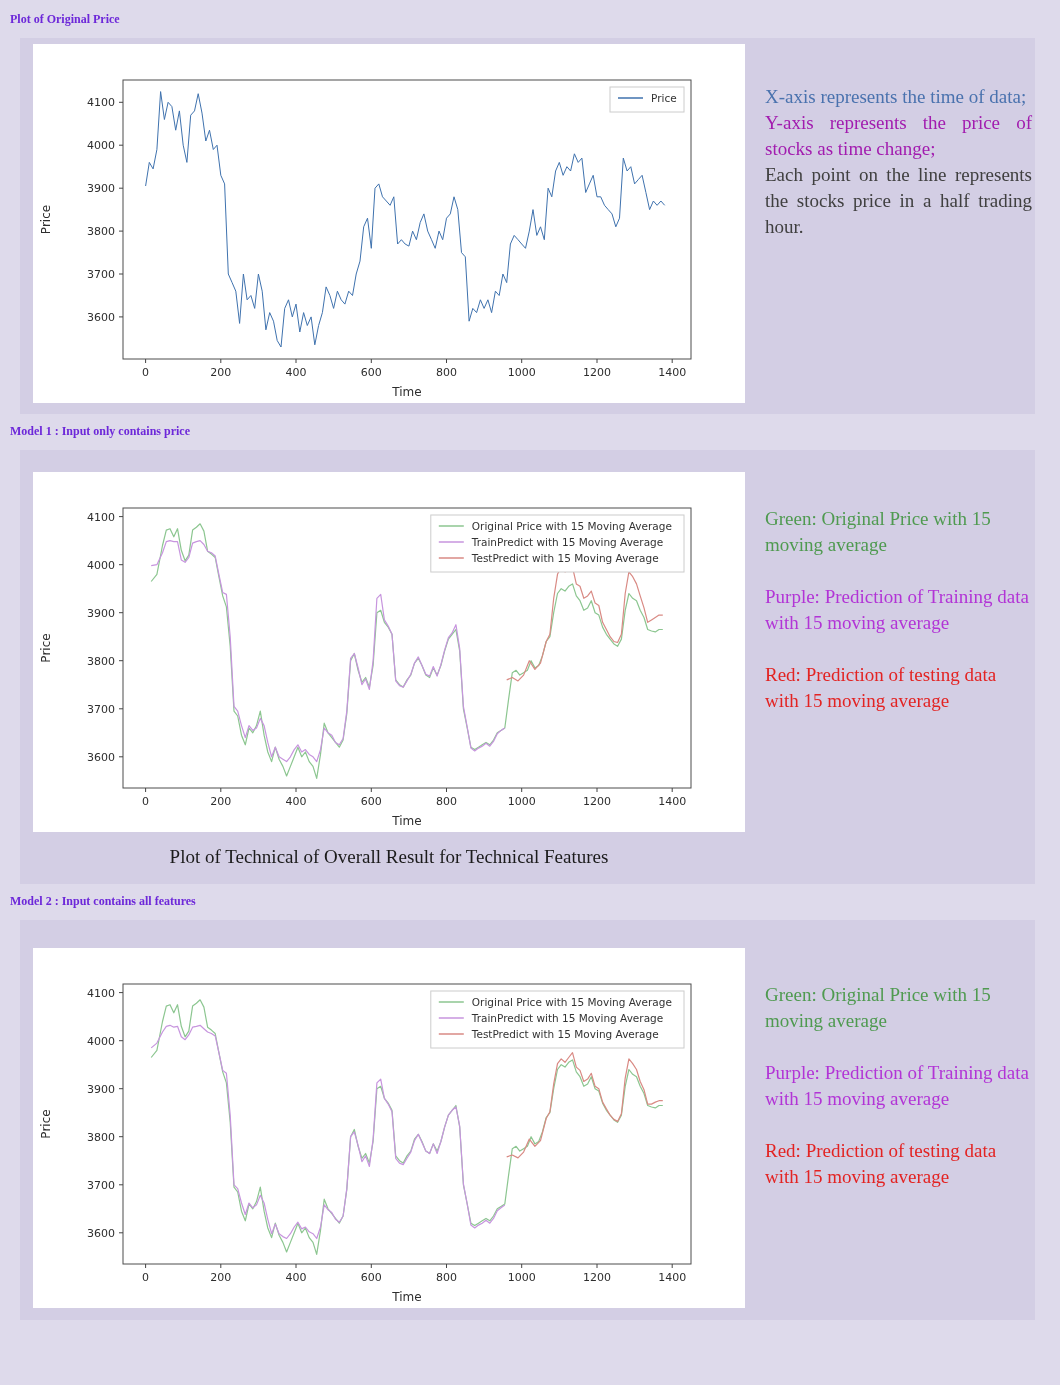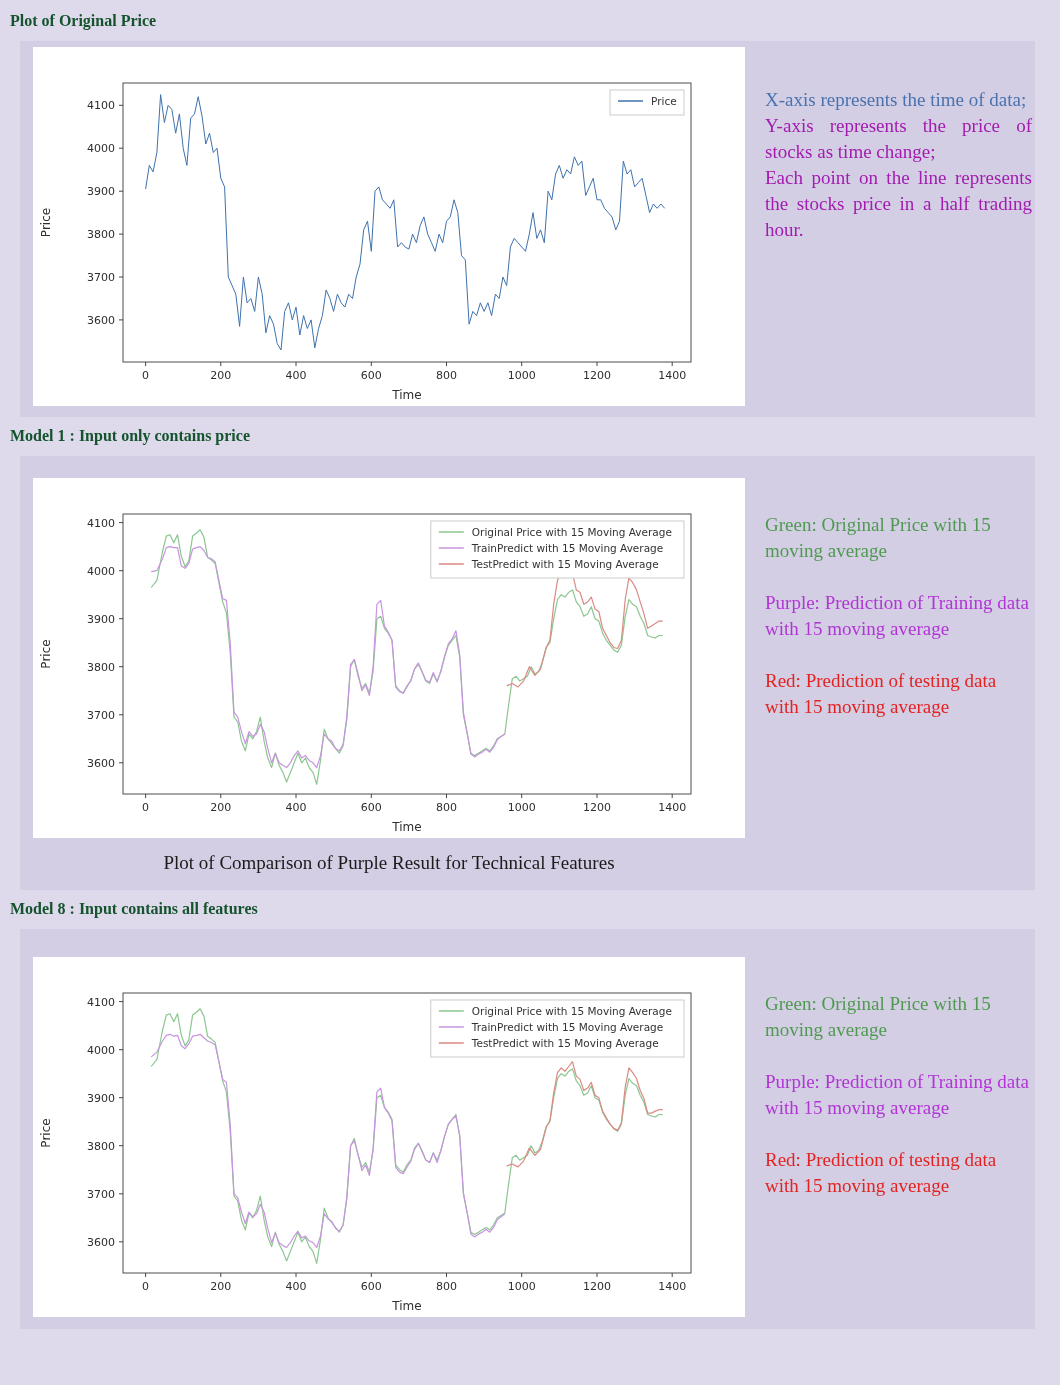--- a/index.html
+++ b/index.html
@@ -1,18 +1,18 @@
 <!DOCTYPE html>
 <html><head>
 <meta charset="utf-8">
 <style>
   html,body{margin:0;padding:0;}
   body{width:1060px;background:#dedaeb;font-family:"Liberation Serif",serif;}
   .doc{padding:6px 0 22px;}
-  h1.sec{font-size:16px;font-weight:bold;color:#14532d;margin:0 0 11px 10px;padding-top:10px;}
+  h1.sec{font-size:12px;font-weight:bold;color:#6d28d9;margin:0 0 11px 10px;padding-top:10px;}
   h1.first{padding-top:6px;}
   .panel{margin-left:20px;width:1015px;background:#d3cee4;box-sizing:border-box;}
   .p1{padding:6px 0 11px 13px;}
   .p2{padding:22px 0 16px 13px;}
   .p3{padding:28px 0 12px 13px;}
   .row{display:flex;align-items:flex-start;}
   .chart-box{background:#ffffff;flex:0 0 auto;}
   .c1{width:712px;height:359px;}
   .c23{width:712px;height:360px;}
   .side{width:267px;margin-left:20px;font-size:19px;line-height:26px;}
@@ -66,21 +66,21 @@
             <text x="374" y="352" font-size="12" fill="#2e2e2e" text-anchor="middle">Time</text>
             <text transform="translate(17,175.5) rotate(-90)" font-size="12" fill="#2e2e2e" text-anchor="middle">Price</text>
             <polyline fill="none" stroke="#3f72ae" stroke-width="1" stroke-linejoin="round" points="112.6,142.0 116.3,118.4 120.1,124.9 123.9,105.5 127.6,47.6 131.4,75.5 135.1,58.3 138.9,62.6 142.7,86.2 146.4,66.9 150.2,101.2 153.9,118.4 157.7,71.2 161.5,66.9 165.2,49.7 169.0,69.1 172.8,97.0 176.5,86.2 180.3,105.5 184.0,101.2 187.8,131.3 191.6,139.9 195.3,230.0 199.1,238.6 202.8,247.2 206.6,279.4 210.4,230.0 214.1,255.8 217.9,251.5 221.7,264.4 225.4,230.0 229.2,247.2 232.9,285.8 236.7,268.6 240.5,277.2 244.2,296.5 248.0,303.0 251.7,264.4 255.5,255.8 259.3,272.9 263.0,260.1 266.8,288.0 270.6,268.6 274.3,281.5 278.1,272.9 281.8,300.8 285.6,281.5 289.4,268.6 293.1,242.9 296.9,251.5 300.6,264.4 304.4,247.2 308.2,255.8 311.9,260.1 315.7,247.2 319.5,251.5 323.2,230.0 327.0,217.1 330.7,182.8 334.5,174.2 338.3,204.3 342.0,144.2 345.8,139.9 349.5,152.8 353.3,157.0 357.1,161.3 360.8,152.8 364.6,200.0 368.4,195.7 372.1,200.0 375.9,202.1 379.6,187.1 383.4,195.7 387.2,178.5 390.9,169.9 394.7,187.1 398.5,195.7 402.2,204.3 406.0,187.1 409.7,195.7 413.5,174.2 417.3,169.9 421.0,152.8 424.8,165.6 428.5,208.6 432.3,212.8 436.1,277.2 439.8,264.4 443.6,268.6 447.4,255.8 451.1,264.4 454.9,255.8 458.6,268.6 462.4,247.2 466.2,251.5 469.9,230.0 473.7,238.6 477.4,200.0 481.2,191.4 485.0,195.7 488.7,200.0 492.5,204.3 496.3,187.1 500.0,165.6 503.8,191.4 507.5,182.8 511.3,195.7 515.1,144.2 518.8,152.8 522.6,127.0 526.3,118.4 530.1,131.3 533.9,122.7 537.6,127.0 541.4,109.8 545.2,118.4 548.9,114.1 552.7,148.5 556.4,139.9 560.2,131.3 564.0,152.8 567.7,152.8 571.5,161.3 575.2,165.6 579.0,169.9 582.8,182.8 586.5,174.2 590.3,114.1 594.1,127.0 597.8,122.7 601.6,139.9 605.3,135.6 609.1,131.3 612.9,148.5 616.6,165.6 620.4,157.0 624.1,161.3 627.9,157.0 631.7,161.3"></polyline>
             <rect x="577" y="43" width="74" height="25" fill="#ffffff" stroke="#cccccc" stroke-width="1"></rect>
             <line x1="585" y1="54" x2="610" y2="54" stroke="#3f72ae" stroke-width="1.5"></line>
             <text x="618" y="58" font-size="10.5" fill="#333">Price</text>
           </svg></div>
       <div class="side side-blue">
         <p style="color: rgb(74, 114, 174);">X-axis represents the time of data;</p>
         <p style="color: #a21caf;">Y-axis represents the price of stocks as time change;</p>
-        <p style="color: #a21caf;">Each point on the line represents the stocks price in a half trading hour.</p>
+        <p style="color: #404040;">Each point on the line represents the stocks price in a half trading hour.</p>
       </div>
     </div>
   </div>
 
   <h1 class="sec">Model 1 : Input only contains price</h1>
 
   <div class="panel p2">
     <div class="row">
       <div class="chart-box c23"><svg width="712" height="360" xmlns="http://www.w3.org/2000/svg">
             <rect x="0" y="0" width="712" height="360" fill="#ffffff"></rect>
@@ -125,24 +125,24 @@
             <text x="438.8" y="74" font-size="10.5" fill="#333">TrainPredict with 15 Moving Average</text>
             <line x1="405.8" y1="86" x2="430.8" y2="86" stroke="#d98a84" stroke-width="1.5"></line>
             <text x="438.8" y="90" font-size="10.5" fill="#333">TestPredict with 15 Moving Average</text>
           </svg></div>
       <div class="side side-notes">
         <p style="color: rgb(79, 154, 80);">Green: Original Price with 15 moving average</p>
         <p style="color: rgb(178, 52, 214);">Purple: Prediction of Training data with 15 moving average</p>
         <p style="color: rgb(227, 35, 34);">Red: Prediction of testing data with 15 moving average</p>
       </div>
     </div>
-    <div class="caption">Plot of Comparison of Purple Result for Technical Features</div>
+    <div class="caption">Plot of Technical of Overall Result for Technical Features</div>
   </div>
 
-  <h1 class="sec">Model 8 : Input contains all features</h1>
+  <h1 class="sec">Model 2 : Input contains all features</h1>
 
   <div class="panel p3">
     <div class="row">
       <div class="chart-box c23"><svg width="712" height="360" xmlns="http://www.w3.org/2000/svg">
             <rect x="0" y="0" width="712" height="360" fill="#ffffff"></rect>
             <rect x="90" y="36" width="568" height="280" fill="none" stroke="#4d4d4d" stroke-width="1"></rect>
             <line x1="112.6" y1="316" x2="112.6" y2="320" stroke="#444" stroke-width="1"></line>
             <text x="112.6" y="333" font-size="11" fill="#2e2e2e" text-anchor="middle">0</text>
             <line x1="187.8" y1="316" x2="187.8" y2="320" stroke="#444" stroke-width="1"></line>
             <text x="187.8" y="333" font-size="11" fill="#2e2e2e" text-anchor="middle">200</text>

